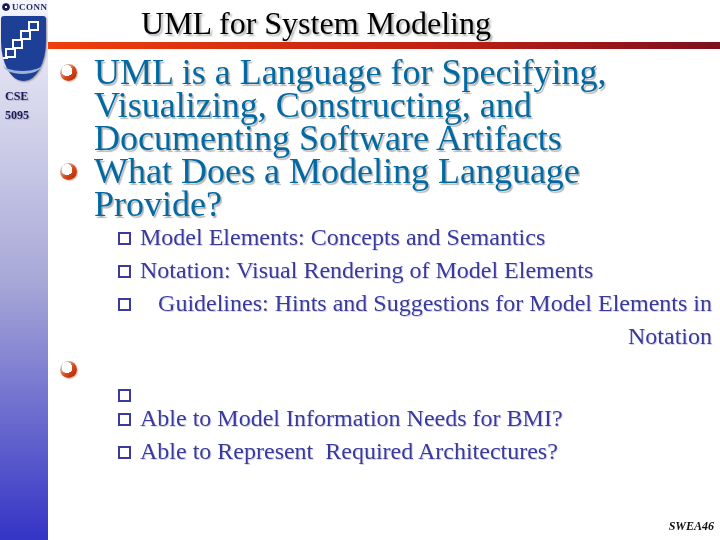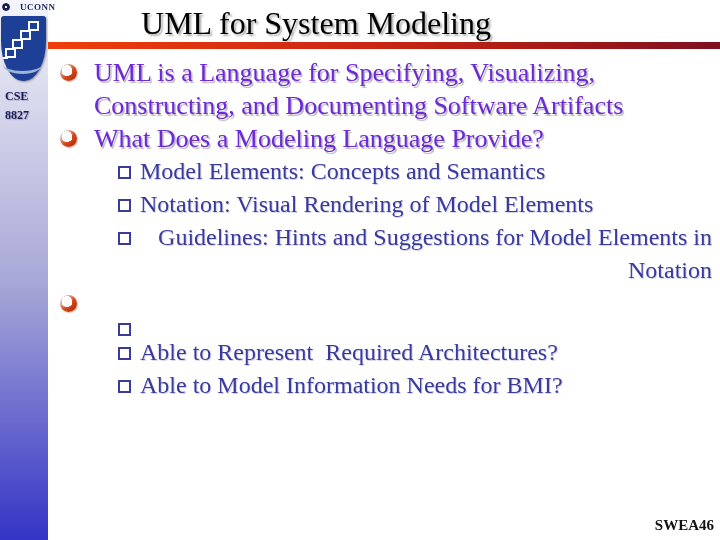--- a/index.html
+++ b/index.html
@@ -7,21 +7,21 @@
     position:relative;width:720px;height:540px;background:#ffffff;
     overflow:hidden;font-family:"Liberation Serif", serif;
   }
 
   
   .sidebar{
     position:absolute;left:0;top:0;width:48px;height:540px;
     background:linear-gradient(180deg,#f5f5fb 0%,#dcdcef 16%,#a8a8d8 52%,#3434c6 100%);
   }
   .wordmark{
-    position:absolute;left:2px;top:2px;display:flex;align-items:center;gap:10px;
+    position:absolute;left:2px;top:2px;display:flex;align-items:center;gap:2px;
     font-size:9px;font-weight:bold;color:#222a60;letter-spacing:.5px;white-space:nowrap;
   }
   .globe{
     width:8px;height:8px;border-radius:50%;flex:none;
     background:radial-gradient(circle at 50% 50%, #ffffff 0 1px, #1a1a55 1.5px 100%);
     border:1px solid #1a1a55;box-sizing:border-box;
   }
   .shield{
     position:absolute;left:1px;top:16px;width:45px;height:65px;
     background:#1e3f96;
@@ -80,27 +80,27 @@
       linear-gradient(135deg,#e3e3e3 10%,#d9481a 55%,#b02d07 90%);
     box-shadow:1px 1px 1px rgba(150,60,30,.35);
   }
   .sq{
     display:block;width:9px;height:9px;box-sizing:content-box;
     border:2px solid #3b3b9e;background:#ffffff;
   }
   .txt{
     white-space:pre-wrap;line-height:33px;
   }
-  .l1 .txt{font-size:26px;color:#6d28d9;text-shadow:1.5px 1.5px 1px #b8b8b8;}
+  .l1 .txt{font-size:36px;color:#0369a1;text-shadow:1.5px 1.5px 1px #b8b8b8;}
   .l2 .txt{font-size:24px;color:#3a3a9c;text-shadow:1px 1px 0 #d4d4ea;}
 
   
   .footer{
     position:absolute;right:6px;bottom:6px;
-    font-size:15px;font-weight:600;color:#111;
+    font-size:12px;font-style:italic;font-weight:600;color:#111;
   }
 </style>
 </head>
 <body>
 
 <div class="slide">
 
   <div class="sidebar">
     <div class="wordmark">
       <span class="globe"></span>
@@ -108,21 +108,21 @@
     </div>
     <div class="shield">
       <span class="mon m1"></span>
       <span class="mon m2"></span>
       <span class="mon m3"></span>
       <span class="mon m4"></span>
       <span class="arc"></span>
     </div>
     <div class="course">
       <div>CSE</div>
-      <div>8827</div>
+      <div>5095</div>
     </div>
   </div>
 
   <div class="titlebar">
     <h1>UML for System Modeling</h1>
   </div>
   <div class="rule"></div>
 
   <ul class="content">
     <li class="l1">
@@ -162,25 +162,25 @@
     </li>
     <li class="l2">
       <span class="icon-cell">
           <span class="sq"></span>
         </span>
     </li>
     <li class="l2">
       <span class="icon-cell">
           <span class="sq"></span>
         </span>
-      <span class="txt">Able to Represent  Required Architectures?</span>
+      <span class="txt">Able to Model Information Needs for BMI?</span>
     </li>
     <li class="l2">
       <span class="icon-cell">
           <span class="sq"></span>
         </span>
-      <span class="txt">Able to Model Information Needs for BMI?</span>
+      <span class="txt">Able to Represent  Required Architectures?</span>
     </li>
   </ul>
 
   <div class="footer">SWEA46</div>
 
 </div>
 
 </body></html>

